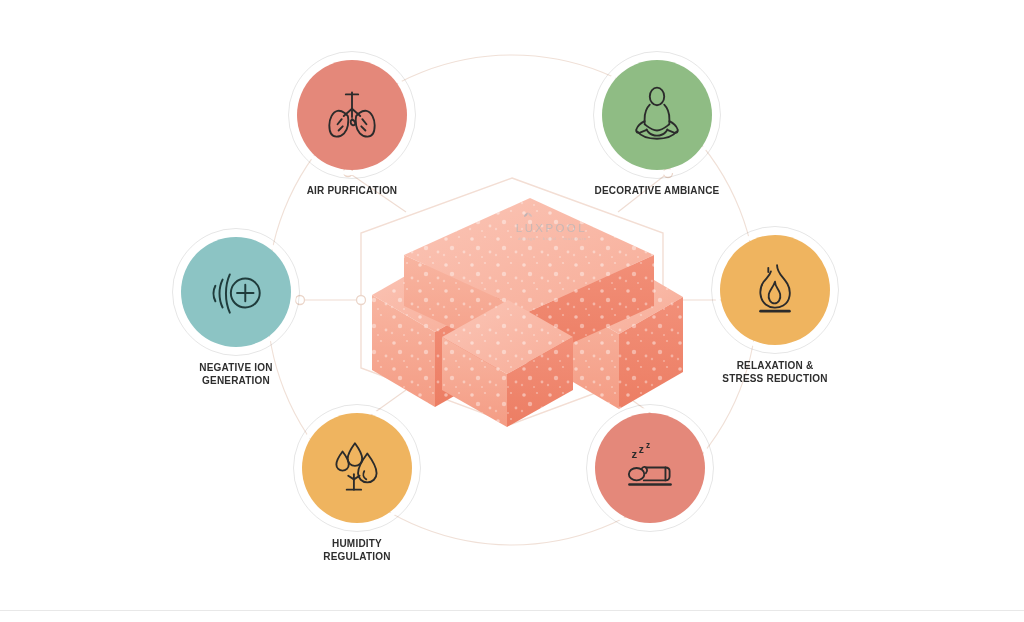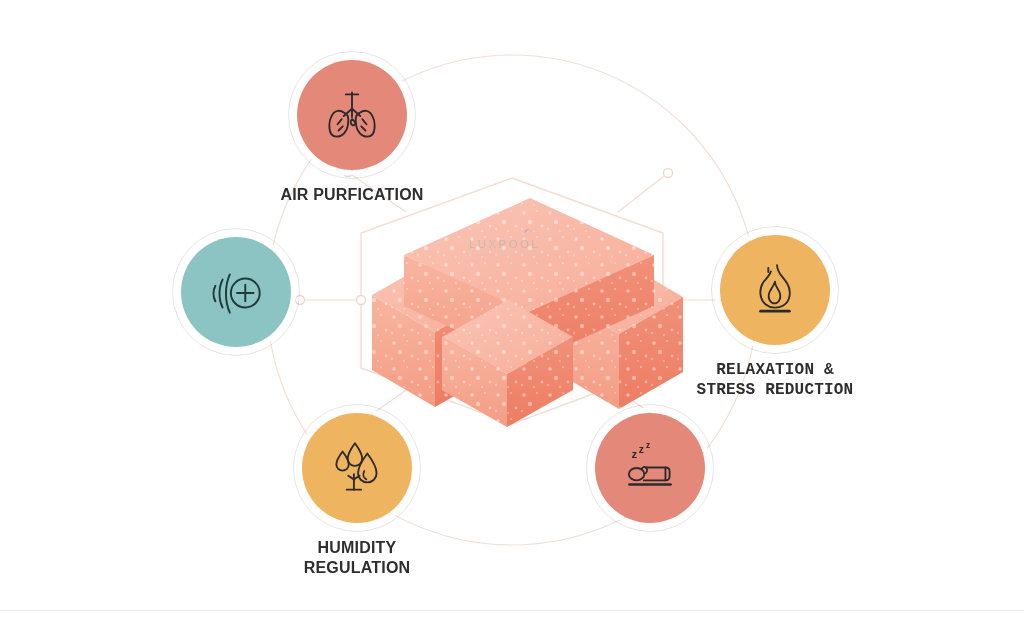--- a/index.html
+++ b/index.html
@@ -90,48 +90,48 @@
     position: relative;
     z-index: 2;
     width: 66px;
     height: 66px;
     display: block;
   }
 
   .node-label {
     margin-top: 15px;
     text-align: center;
-    font-size: 16px;
+    font-size: 10px;
     font-weight: bold;
     letter-spacing: 0.2px;
     line-height: 1.28;
     color: #2e2e2e;
     white-space: pre-line;
     text-transform: uppercase;
   }
 
   
   #node-air        { left: 352px; top:  60px; }
   #node-decor      { left: 657px; top:  60px; }
-  #node-relax      { left: 775px; top: 235px; font-family: Liberation Mono, monospace; }
+  #node-relax      { left: 775px; top: 235px; }
   #node-sleep      { left: 650px; top: 413px; }
   #node-humidity   { left: 357px; top: 413px; justify-content: space-between; }
   #node-ion        { left: 236px; top: 237px; }
 
   
   #node-relax .node-label { width: 250px; }
 
   
   .watermark {
     position: absolute;
     z-index: 3;
     left: 469px;
-    top: 228px;
+    top: 212px;
     width: 118px;
-    text-align: left;
+    text-align: right;
     pointer-events: none;
     opacity: 0.55;
   }
   .watermark .wm-mark {
     display: block;
     margin: 0 auto 2px auto;
     width: 10px;
     height: 9px;
   }
   .watermark .wm-name {
@@ -261,20 +261,35 @@
         <path d="M22 36 L18 41"></path>
         <path d="M23 43 L19 47"></path>
         <path d="M42 36 L46 41"></path>
         <path d="M41 43 L45 47"></path>
         <path d="M32 36 C30 38 30.5 41 32.5 41.8 C34.2 42.5 35.5 41 35 39.2 C34.6 37.8 33.2 36.8 32 36 Z"></path>
       </svg>
     </div>
     <div class="node-label">AIR PURFICATION</div>
   </div>
 
+  <div class="node" id="node-decor">
+    <div class="badge" style="background:#8FBC84;">
+      <svg class="glyph" viewBox="0 0 64 64" fill="none" stroke="#2b2b2b" stroke-width="1.8" stroke-linecap="round" stroke-linejoin="round">
+        <ellipse cx="32" cy="14" rx="7" ry="8.5"></ellipse>
+        <path d="M25 22 C22 25 20 30 20 36 L20 40"></path>
+        <path d="M39 22 C42 25 44 30 44 36 L44 40"></path>
+        <path d="M20 38 C16 40 13 43 12 46 C11 48.5 13 50 15.5 49 L22 46.5"></path>
+        <path d="M44 38 C48 40 51 43 52 46 C53 48.5 51 50 48.5 49 L42 46.5"></path>
+        <path d="M22 46 C22 46 24 52 32 52 C40 52 42 46 42 46"></path>
+        <path d="M20 41 C24 44 27 47 32 47 C37 47 40 44 44 41"></path>
+        <path d="M13 48 C16 52 23 55 32 55 C41 55 48 52 51 48"></path>
+      </svg>
+    </div>
+    <div class="node-label">DECORATIVE AMBIANCE</div>
+  </div>
 
   <div class="node" id="node-relax">
     <div class="badge" style="background:#EFB45F;">
       <svg class="glyph" viewBox="0 0 64 64" fill="none" stroke="#2b2b2b" stroke-width="1.8" stroke-linecap="round" stroke-linejoin="round">
         <path d="M34 8 C34 16 40 19 44 26 C48 33 47 43 40 47 C35 50 28 50 23 46 C17 41 16 31 21 24 C24 20 27 18 28 14"></path>
         <path d="M32 24 C32 29 36 31 37 36 C38 41 35 45 31.5 45 C28 45 25 41 26 36 C26.8 32 30 30 32 24 Z"></path>
         <path d="M25.5 10.5 L25.5 14.5"></path>
         <path d="M18 52.5 L46 52.5" stroke-width="2.6"></path>
       </svg>
     </div>
@@ -318,16 +333,18 @@
     <div class="badge" style="background:#8CC4C4;">
       <svg class="glyph" viewBox="0 0 64 64" fill="none" stroke="#1f3b3b" stroke-width="1.9" stroke-linecap="round" stroke-linejoin="round">
         <path d="M12 26 C9.5 31 9.5 36 12 41"></path>
         <path d="M19 20 C15 28 15 39 19 47"></path>
         <path d="M26 15 C21 26 21 41 26 52"></path>
         <circle cx="41" cy="33" r="14"></circle>
         <path d="M41 25 L41 41"></path>
         <path d="M33 33 L49 33"></path>
       </svg>
     </div>
+    <div class="node-label">NEGATIVE ION
+GENERATION</div>
   </div>
 
   <div class="bottom-rule"></div>
 </div>
 
 </body></html>

